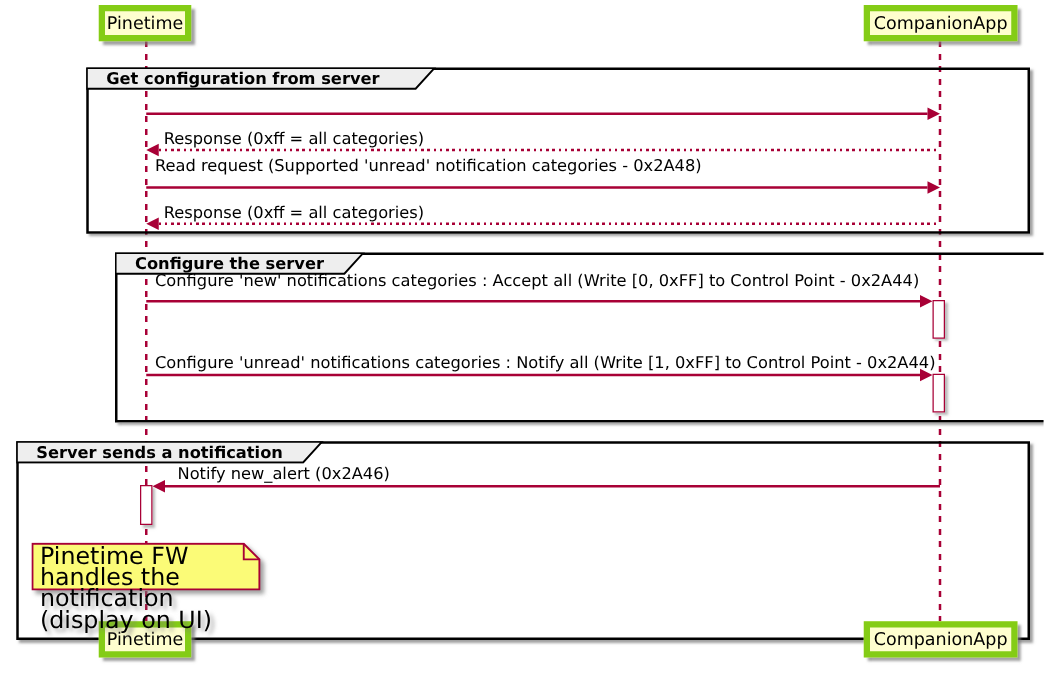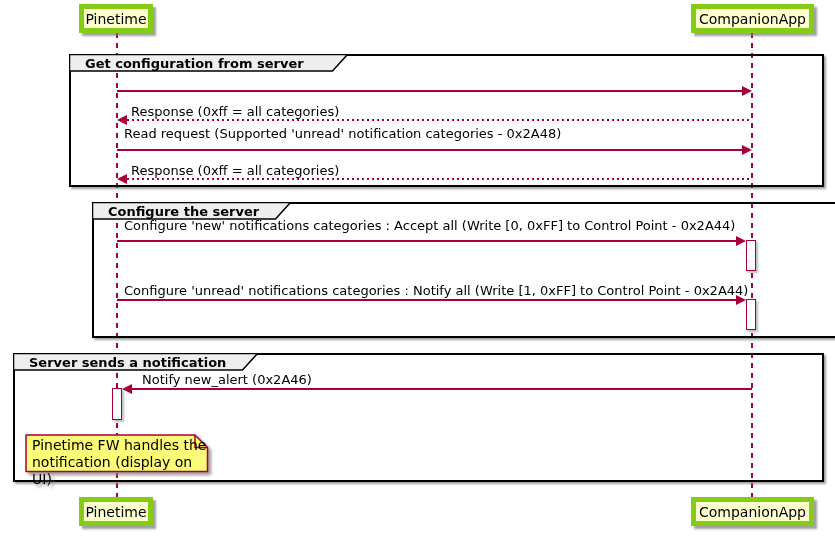--- a/index.html
+++ b/index.html
@@ -41,21 +41,21 @@
     border-top:5px solid transparent; border-bottom:5px solid transparent; }
   .arrowhead.right { border-left:10px solid #A80036; }
   .arrowhead.left  { border-right:10px solid #A80036; }
   .activation {
     position:absolute; width:10px; box-sizing:border-box; z-index:5;
     background:#ffffff; border:1.5px solid #A80036;
     box-shadow:2px 2px 2px rgba(120,120,120,0.5);
   }
   .note { position:absolute; z-index:6; filter:drop-shadow(3px 3px 1.5px rgba(120,120,120,0.7)); }
   .note-text {
-    position:absolute; left:7px; top:3px; font-size:14px; line-height:17px;
+    position:absolute; left:7px; top:3px; font-size:19px; line-height:17px;
     white-space:pre-line; z-index:7;
   }
 </style>
 </head>
 <body>
 
 <div class="canvas">
 
   <div class="lifeline" style="left:116px;"></div>
   <div class="lifeline" style="left:751px;"></div>
@@ -99,21 +99,21 @@
   <div class="msg-label" style="left:124px; top:218px;">Configure 'new' notifications categories : Accept all (Write [0, 0xFF] to Control Point - 0x2A44)</div>
   <div class="msg-line solid" style="left:117px; top:240px; width:619px;"></div>
   <div class="arrowhead right" style="left:736px; top:236px;"></div>
   <div class="activation" style="left:746px; top:240px; height:31px;"></div>
 
   <div class="msg-label" style="left:124px; top:283px;">Configure 'unread' notifications categories : Notify all (Write [1, 0xFF] to Control Point - 0x2A44)</div>
   <div class="msg-line solid" style="left:117px; top:299px; width:619px;"></div>
   <div class="arrowhead right" style="left:736px; top:295px;"></div>
   <div class="activation" style="left:746px; top:299px; height:31px;"></div>
 
-  <div class="frame" style="left:13px; top:353px; width:811px; height:129px;">
+  <div class="frame" style="left:13px; top:353px; width:811px; height:159px;">
     <svg class="frame-header-svg" width="246" height="18">
       <polygon points="0.5,0.5 244.5,0.5 229.5,17 0.5,17" fill="#EEEEEE" stroke="#000000" stroke-width="1.5"></polygon>
     </svg>
     <div class="frame-title">Server sends a notification</div>
   </div>
 
   <div class="msg-label" style="left:142px; top:372px;">Notify new_alert (0x2A46)</div>
   <div class="msg-line solid" style="left:132px; top:388px; width:620px;"></div>
   <div class="arrowhead left" style="left:122px; top:384px;"></div>
   <div class="activation" style="left:112px; top:388px; height:32px;"></div>

